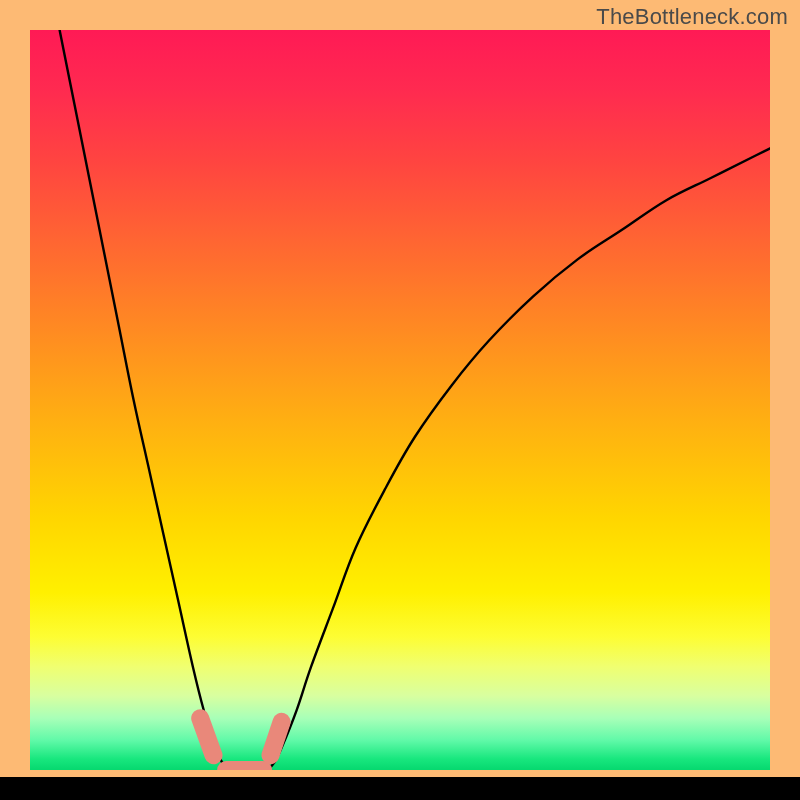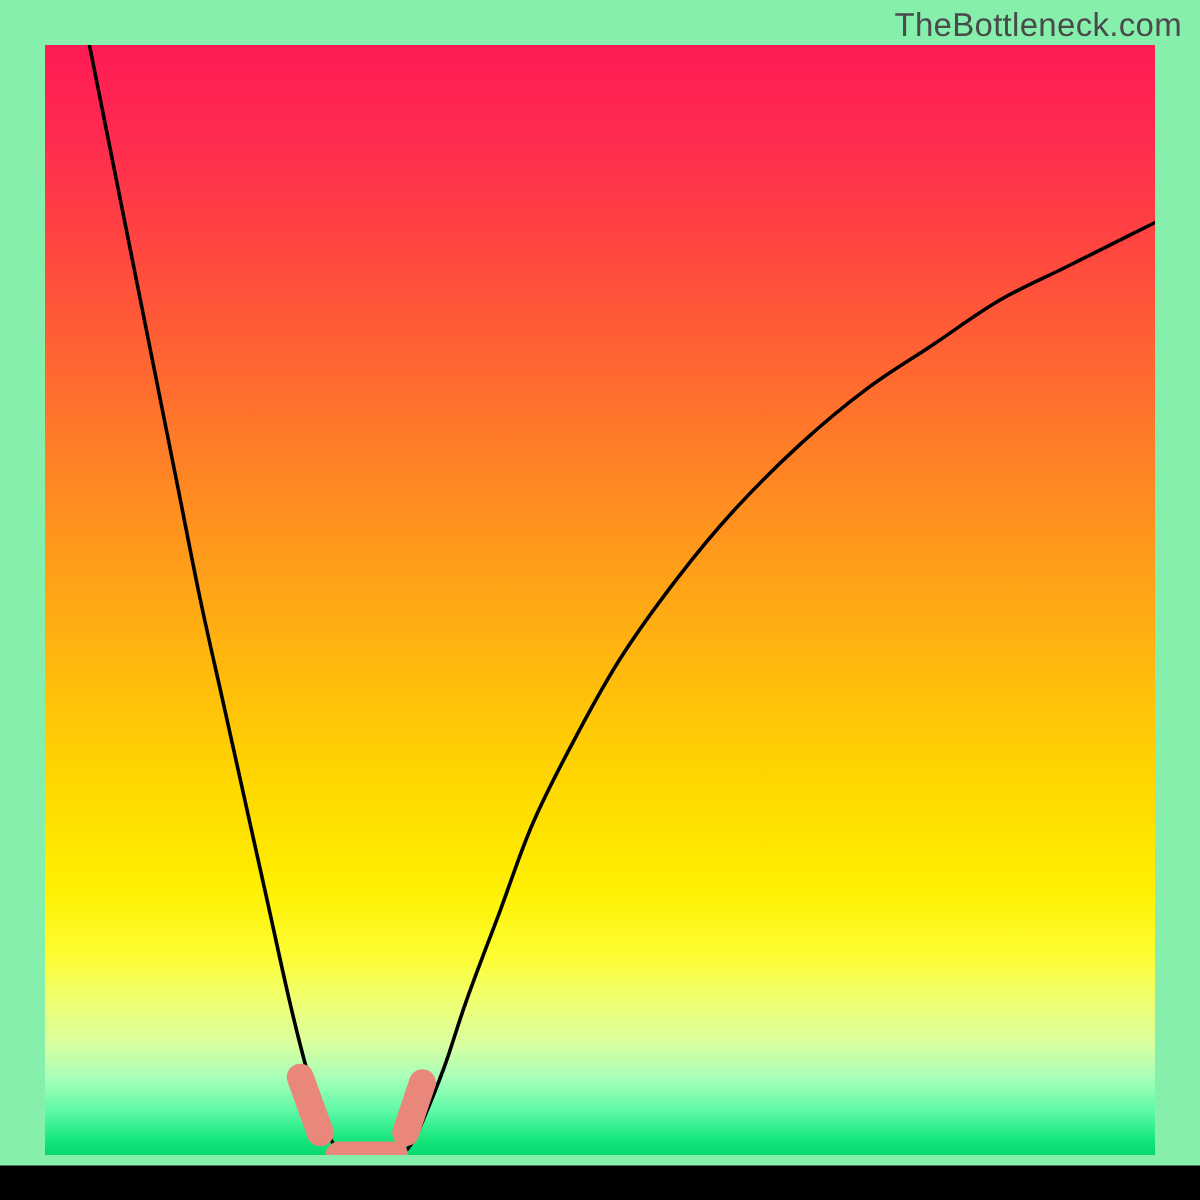--- a/index.html
+++ b/index.html
@@ -9,21 +9,21 @@
     height: 800px;
     overflow: hidden;
     background: #000;
     font-family: Arial, Helvetica, sans-serif;
   }
   .frame {
     position: absolute;
     left: 0; top: 0;
     width: 800px;
     height: 777px;
-    background: #86efac;
+    background: #fdba74;
   }
   .plot {
     position: absolute;
     left: 30px;
     top: 30px;
     width: 740px;
     height: 740px;
     overflow: hidden;
   }
   .gradient {

